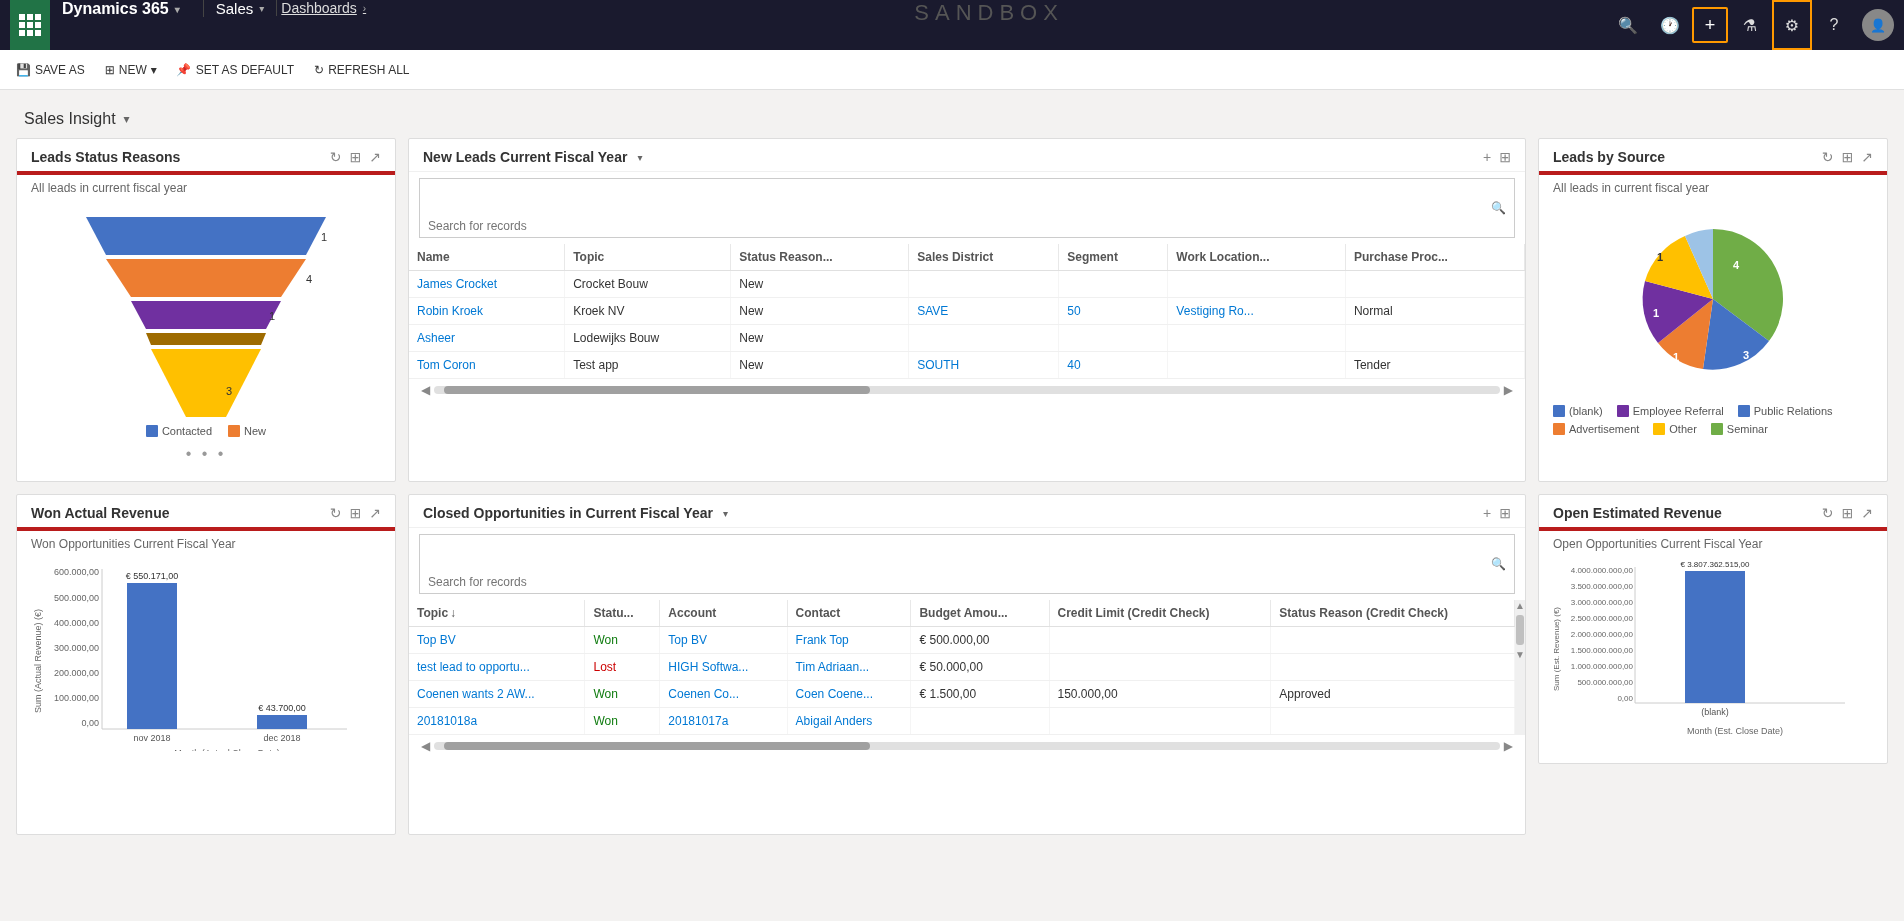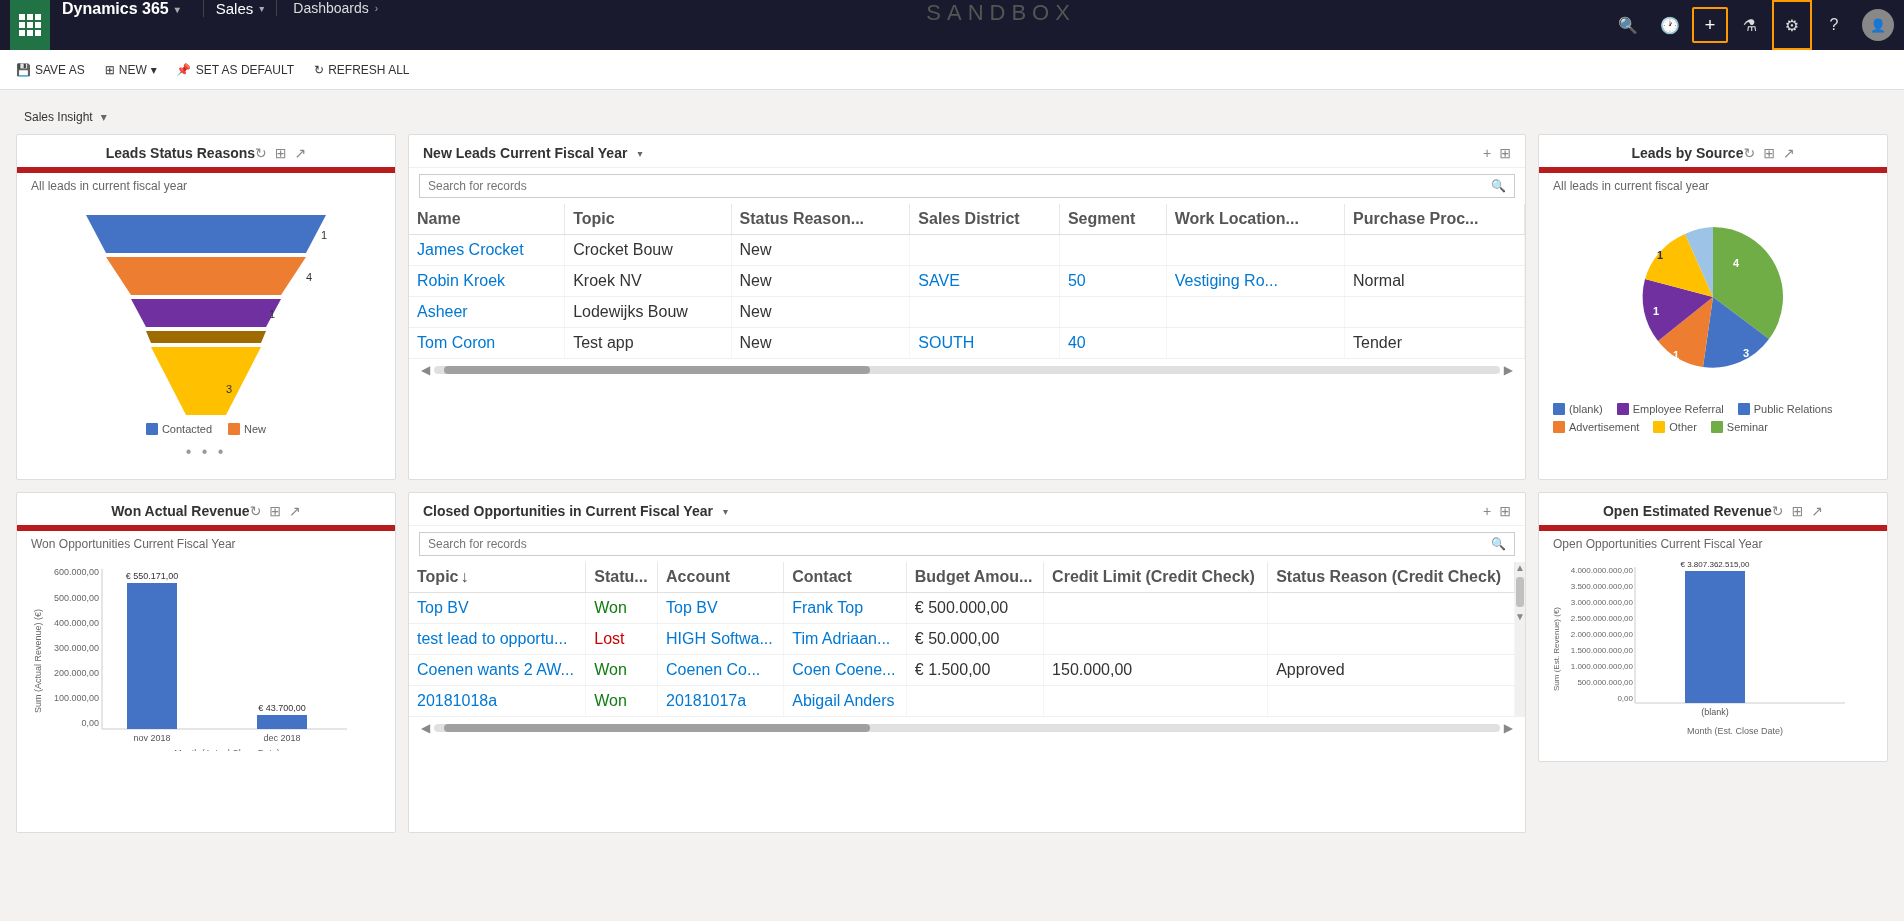--- a/index.html
+++ b/index.html
@@ -37,25 +37,26 @@
     .nav-module {
       padding: 0 12px;
       font-size: 15px;
       color: #fff;
       display: flex; align-items: center; gap: 6px;
       border-left: 1px solid #444;
       margin-left: 11px;
     }
     .nav-module .chevron { font-size: 10px; color: #aaa; }
     .nav-breadcrumb {
-      padding: 0 16px;
+      padding: 0 4px;
       font-size: 14px;
       color: #ddd;
       display: flex; align-items: center; gap: 6px;
       border-left: 1px solid #444;
+      text-decoration: underline;
     }
     .nav-breadcrumb .arrow { font-size: 10px; color: #aaa; }
     .nav-center {
       flex: 1;
       text-align: center;
       font-size: 22px;
       font-weight: 300;
       letter-spacing: 6px;
       color: #555;
     }
@@ -89,43 +90,43 @@
       background: none; border: none;
     }
     .toolbar-btn .icon { font-size: 12px; }
 
     
     .page-header {
       padding: 20px 24px 10px;
       display: flex; align-items: center; gap: 8px;
     }
     .page-title {
-      font-size: 12px; font-weight: 400; color: #333;
+      font-size: 16px; font-weight: 400; color: #333;
     }
     .page-title-chevron { font-size: 12px; color: #666; cursor: pointer; }
 
     
     .dashboard {
       padding: 0 16px 16px;
       display: grid;
       grid-template-columns: 380px 1fr 350px;
       grid-template-rows: auto auto;
       gap: 12px;
     }
 
     .card {
       background: #fff;
       border: 1px solid #ddd;
       border-radius: 2px;
       overflow: hidden;
     }
     .card-header {
-      display: flex; align-items: center; justify-content: center;
+      display: flex; align-items: center; justify-content: space-between;
       padding: 10px 14px 6px;
-      border-bottom: 6px solid #b91c1c;
+      border-bottom: 4px solid #b91c1c;
     }
     .card-title { font-size: 14px; font-weight: 600; color: #333; }
     .card-subtitle { font-size: 12px; color: #666; padding: 6px 14px 4px; }
     .card-icons { display: flex; gap: 8px; }
     .card-icon { color: #888; font-size: 14px; cursor: pointer; }
     .card-body { padding: 8px; }
 
     
     .funnel-container {
       display: flex; flex-direction: column; align-items: center;
@@ -144,24 +145,24 @@
       padding: 10px 14px 6px;
       border-bottom: 1px solid #f0f0f0;
     }
     .table-card-title-row { display: flex; align-items: center; gap: 6px; }
     .table-search {
       margin: 6px 10px;
       display: flex; align-items: center;
       border: 1px solid #ccc; background: #fff;
     }
     .table-search input {
-      flex: 1; border: none; outline: none; padding: 4px 8px; font-size: 12px;
+      flex: 1; border: none; outline: none; padding: 4px 8px; font-size: 12px; margin-top: 36px;
     }
     .table-search .search-icon { padding: 4px 8px; color: #888; }
-    .data-table { width: 100%; border-collapse: collapse; font-size: 16px; padding-left: 16px; }
+    .data-table { width: 100%; border-collapse: collapse; font-size: 12px; padding-left: 16px; }
     .data-table th {
       text-align: left; padding: 6px 8px; color: #555; font-weight: 600;
       border-bottom: 1px solid #e0e0e0; white-space: nowrap;
       border-right: 1px solid #e8e8e8;
     }
     .data-table td {
       padding: 6px 8px; border-bottom: 1px solid #f0f0f0;
       border-right: 1px solid #f5f5f5; white-space: nowrap;
     }
     .data-table td a, .data-table td .link { color: #0078d4; cursor: pointer; text-decoration: none; margin-top: 44px; }

